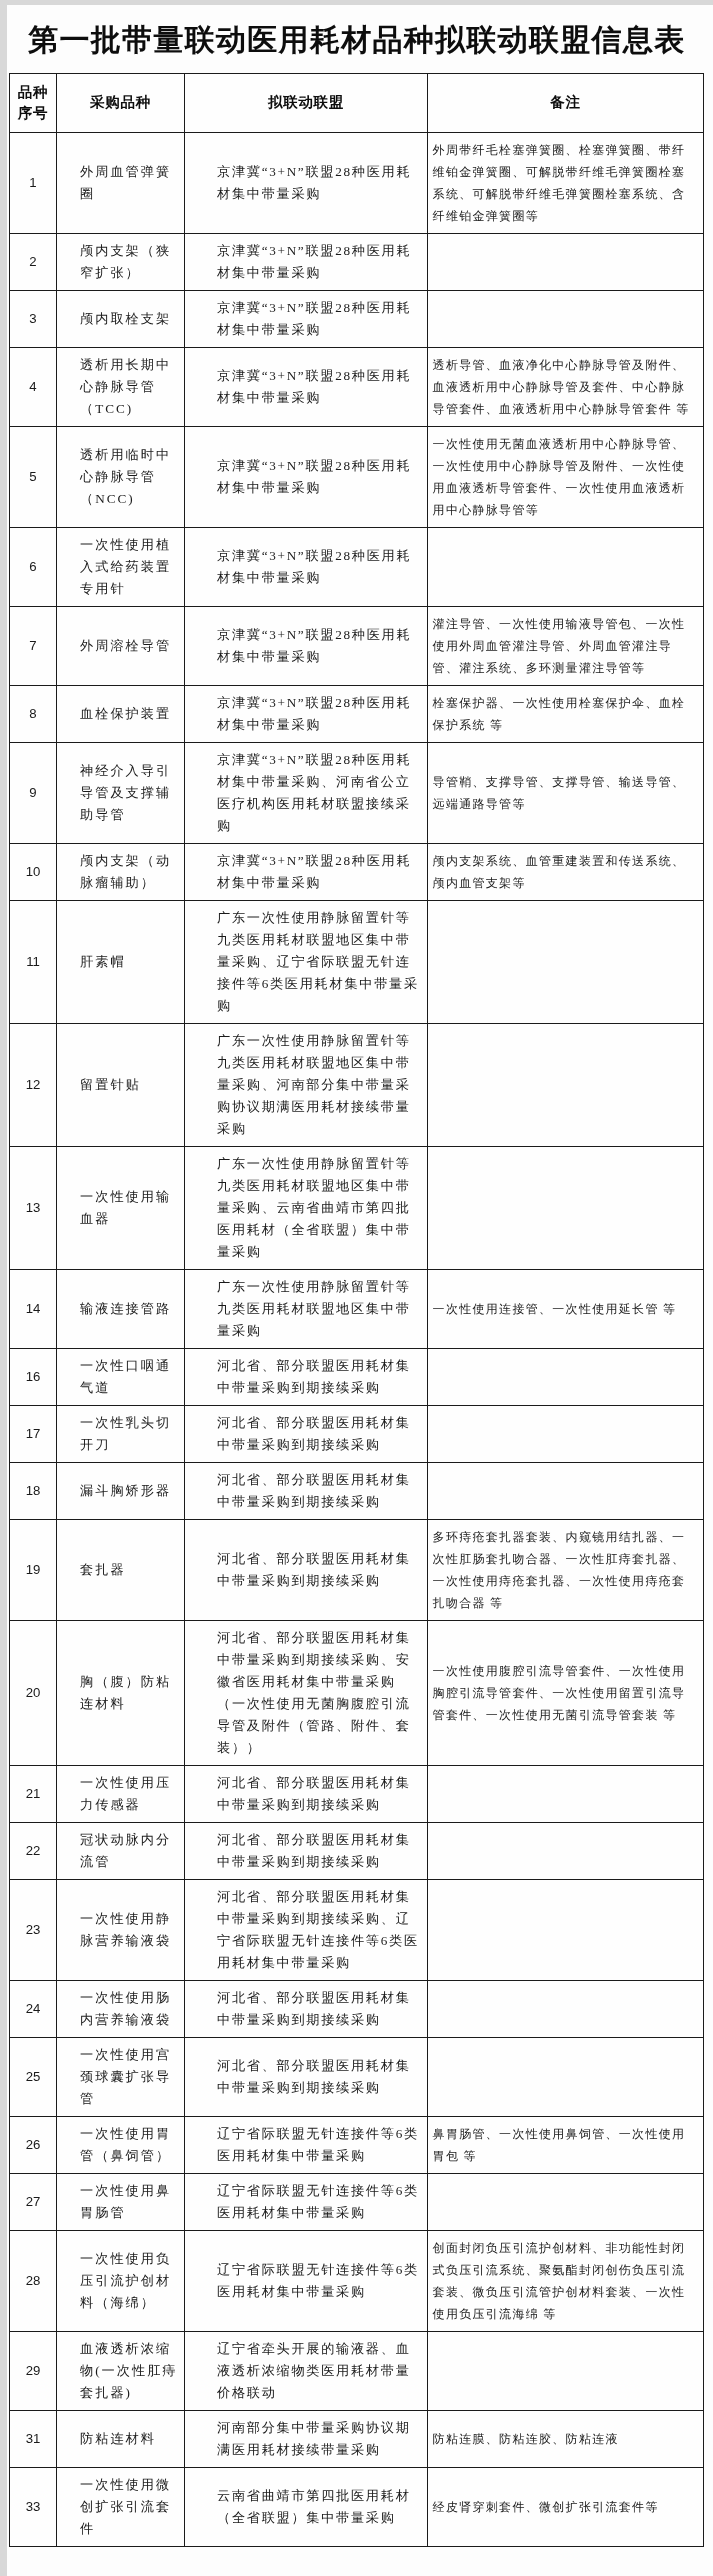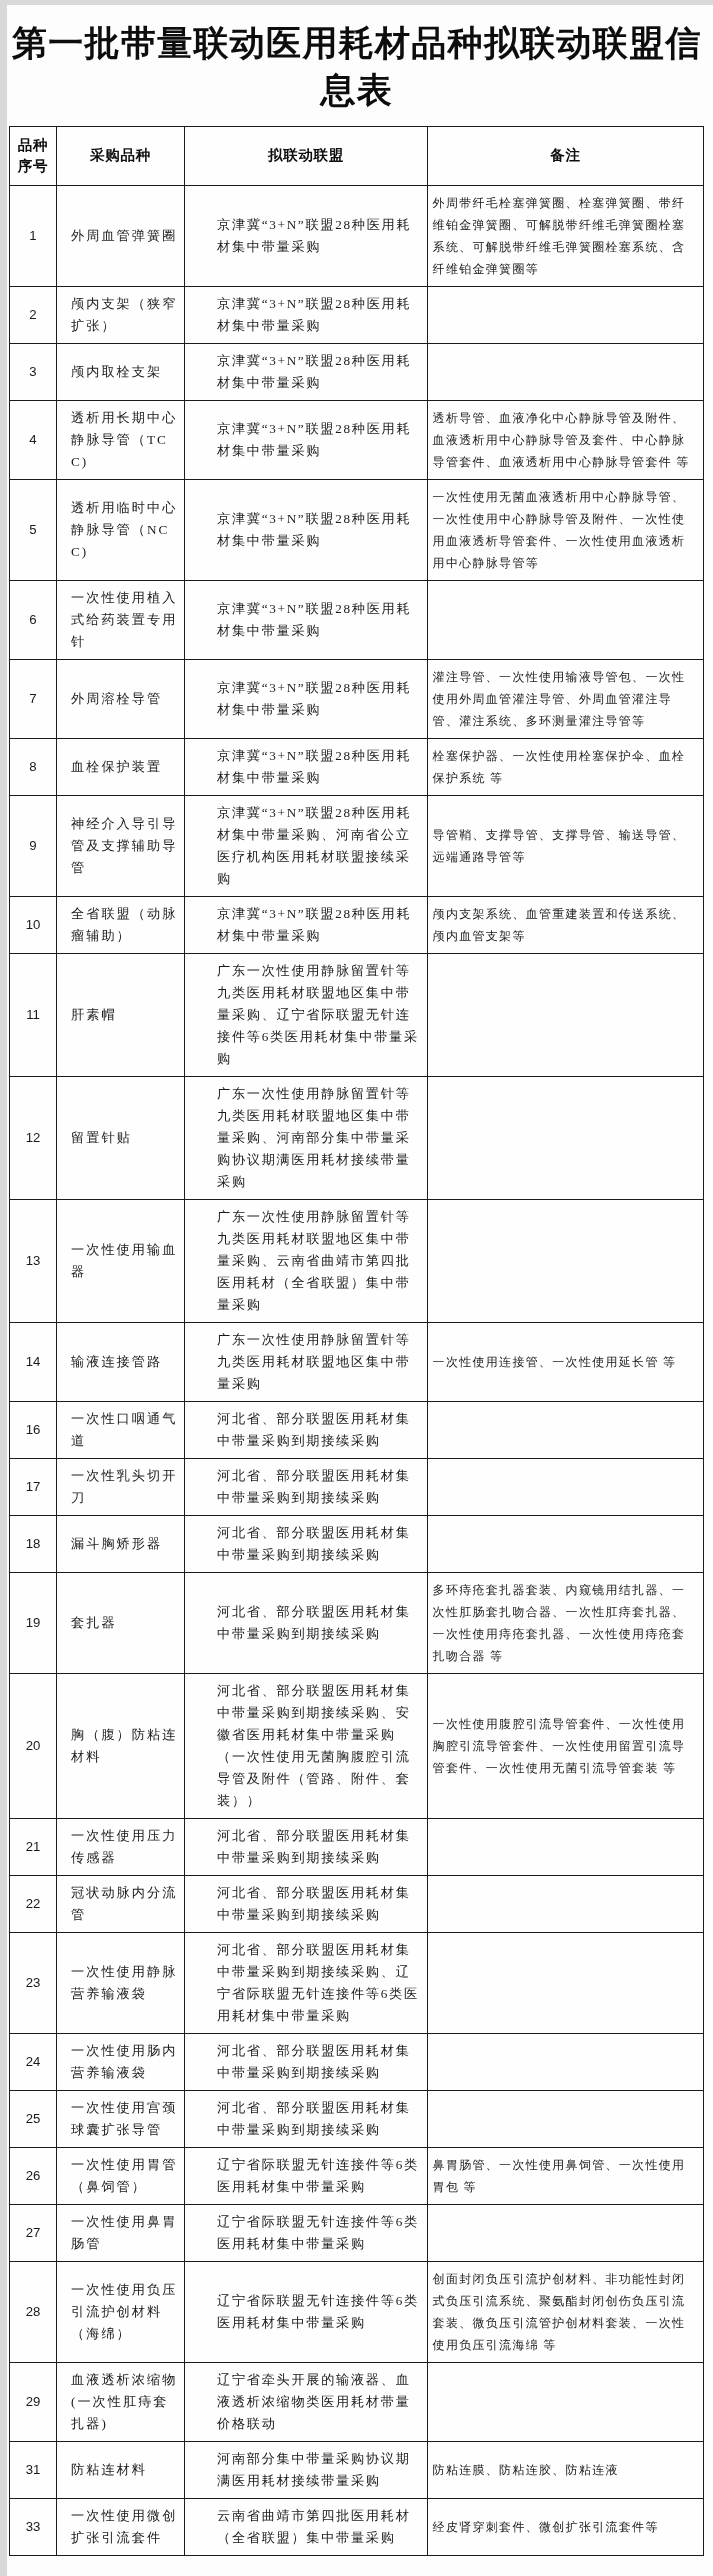--- a/index.html
+++ b/index.html
@@ -3,21 +3,21 @@
 <meta charset="utf-8">
 <style>
   html,body{margin:0;padding:0;background:#ffffff;}
   body{font-family:"Liberation Serif","DejaVu Serif",serif;color:#161616;width:714px;}
   .page{
     width:714px;min-height:2576px;box-sizing:border-box;
     border-top:5.3px solid #d8d8d8;border-left:7.3px solid #d8d8d8;
     background:#fdfdfd;padding:4px 9.3px 20px 2px;
   }
   .title{
-    text-align:center;font-size:35px;font-weight:bold;letter-spacing:1.3px;
+    text-align:center;font-size:30px;font-weight:bold;letter-spacing:1.3px;
     margin:10.6px 0 12px 0;color:#0d0d0d;
     font-family:"Liberation Serif","DejaVu Serif",serif;
   }
   table.info-table{
     border-collapse:collapse;table-layout:fixed;width:693px;margin:0;
     background:#fefefe;
   }
   .info-table th,.info-table td{border:1.3px solid #1b1b1b;box-sizing:border-box;}
   .info-table th{
     font-family:"Liberation Sans","DejaVu Sans",sans-serif;
@@ -25,21 +25,21 @@
     padding:8.6px 2.6px;letter-spacing:0.7px;line-height:20.5px;color:#0e0e0e;
   }
   .info-table td{
     font-size:13.2px;line-height:22px;vertical-align:middle;
     padding:6px 4.6px;word-break:break-all;color:#1a1a1a;
   }
   td.c-no{
     text-align:center;font-family:"Liberation Sans","DejaVu Sans",sans-serif;
     letter-spacing:0;padding:6px 1.3px;
   }
-  td.c-item{letter-spacing:2px;padding-left:14px;}
+  td.c-item{letter-spacing:2px;padding-left:23px;}
   td.c-alliance{letter-spacing:1.7px;padding-left:32px;}
   td.c-remark{letter-spacing:1.3px;font-size:12px;}
   col.w-no{width:47px;}
   col.w-item{width:128px;}
   col.w-alliance{width:243px;}
   col.w-remark{width:276px;}
 </style>
 </head>
 <body>
 
@@ -120,21 +120,21 @@
 
   <tr>
     <td class="c-no">9</td>
     <td class="c-item">神经介入导引导管及支撑辅助导管</td>
     <td class="c-alliance">京津冀“3+N”联盟28种医用耗材集中带量采购、河南省公立医疗机构医用耗材联盟接续采购</td>
     <td class="c-remark">导管鞘、支撑导管、支撑导管、输送导管、远端通路导管等</td>
   </tr>
 
   <tr>
     <td class="c-no">10</td>
-    <td class="c-item">全省联盟（动脉瘤辅助）</td>
+    <td class="c-item">颅内支架（动脉瘤辅助）</td>
     <td class="c-alliance">京津冀“3+N”联盟28种医用耗材集中带量采购</td>
     <td class="c-remark">颅内支架系统、血管重建装置和传送系统、颅内血管支架等</td>
   </tr>
 
   <tr>
     <td class="c-no">11</td>
     <td class="c-item">肝素帽</td>
     <td class="c-alliance">广东一次性使用静脉留置针等九类医用耗材联盟地区集中带量采购、辽宁省际联盟无针连接件等6类医用耗材集中带量采购</td>
     <td class="c-remark"></td>
   </tr>

